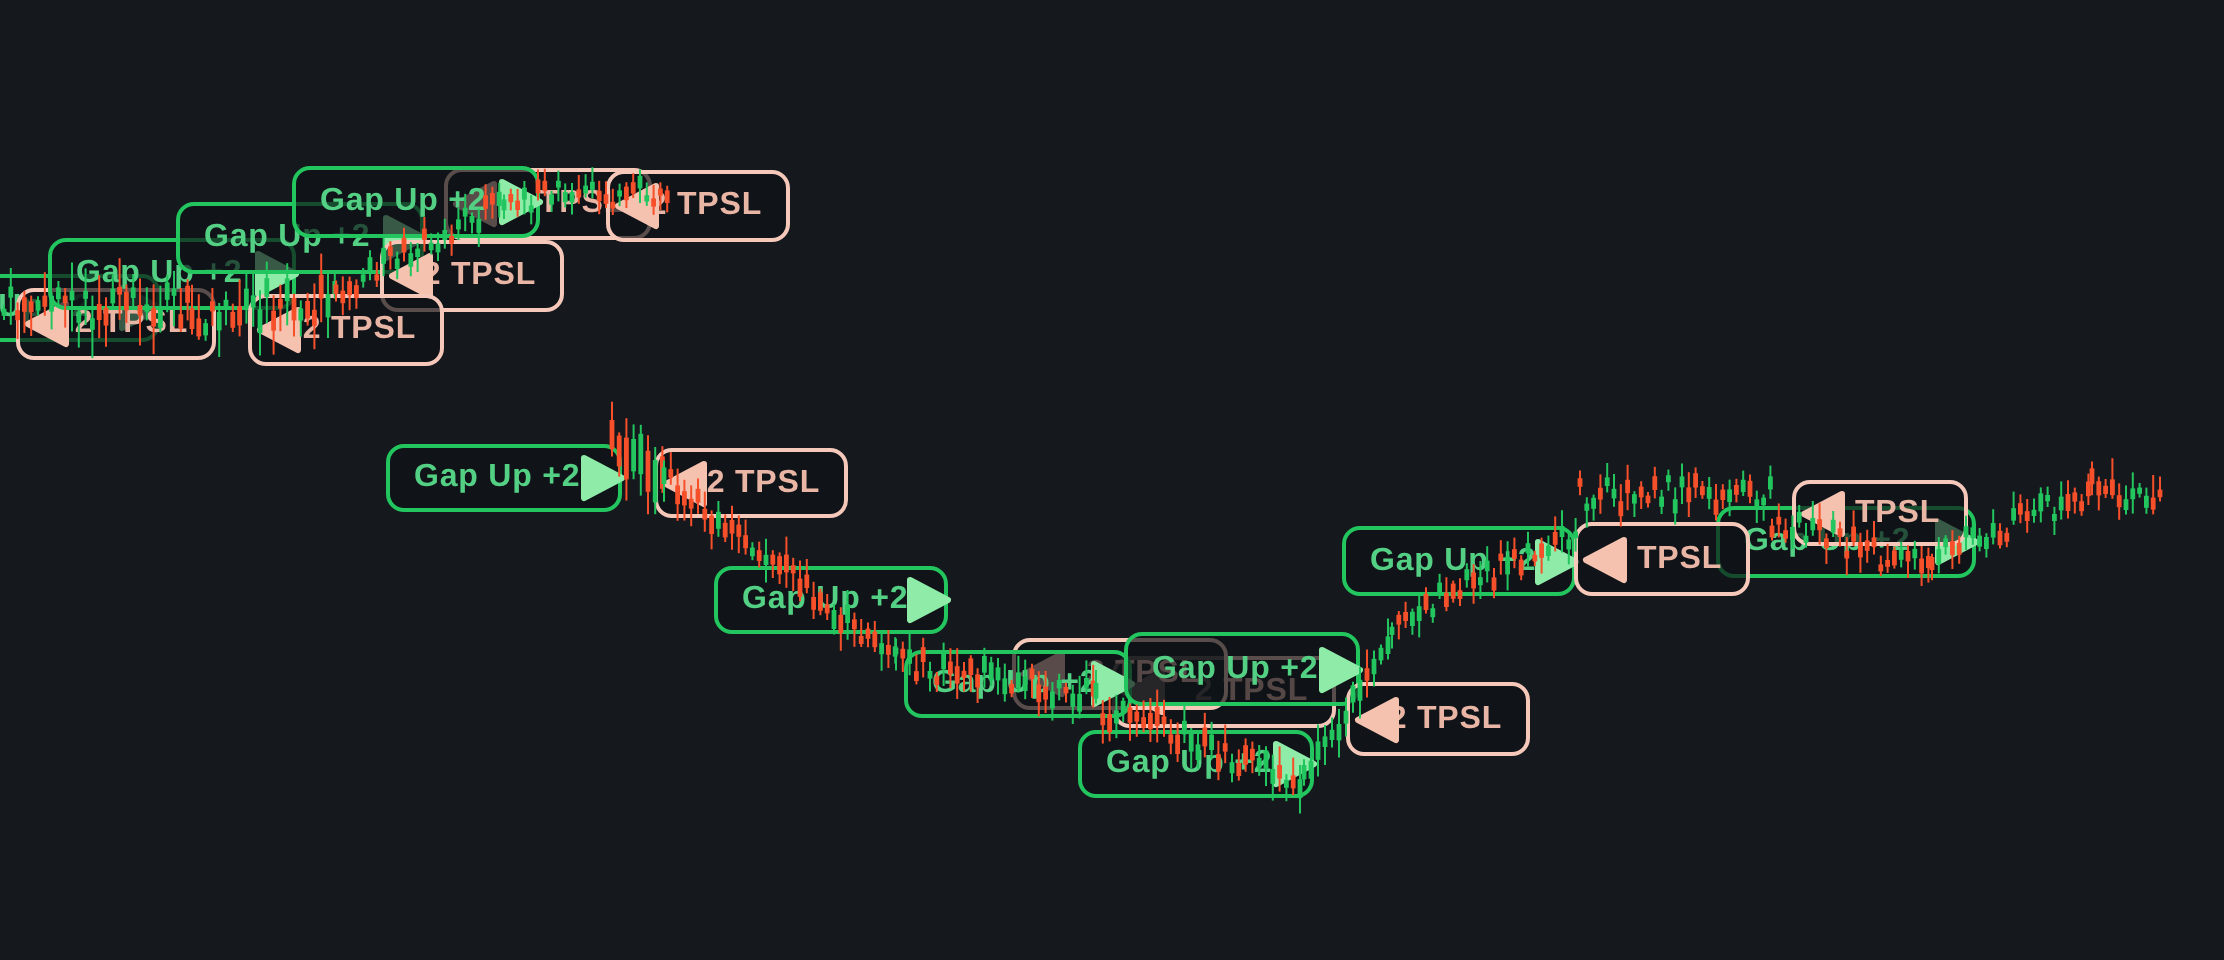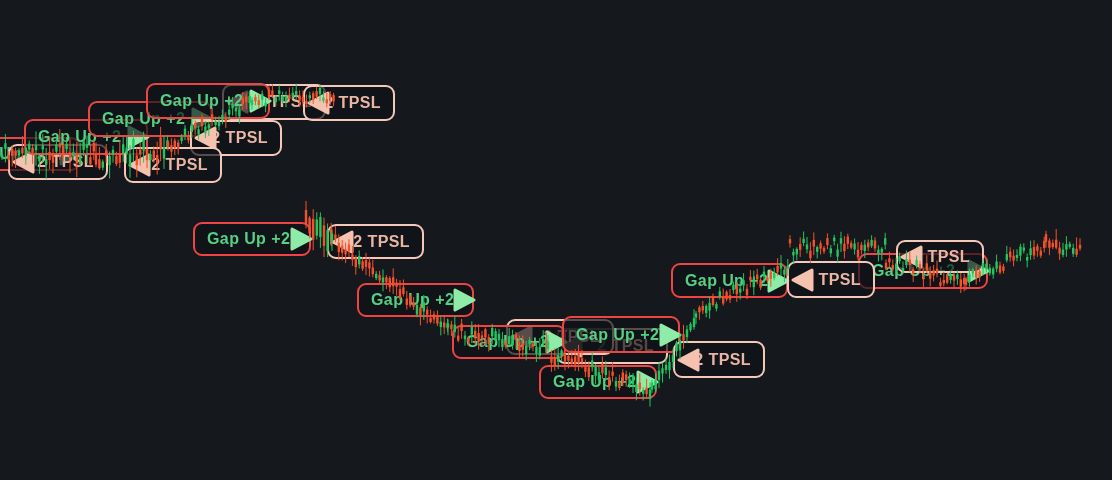--- a/index.html
+++ b/index.html
@@ -13,21 +13,21 @@
   #candle-layer{position:absolute;left:0;top:0;z-index:10;pointer-events:none;}
   .lbl{
     position:absolute;
     display:flex;align-items:center;
     box-sizing:border-box;
     border-radius:9px;
     font-weight:bold;font-size:16px;letter-spacing:.4px;
     white-space:nowrap;
   }
   .lbl.gap{
-    border:2px solid #ef4444;
+    border:2px solid #22c55e;
     color:#54d084;
     background:rgba(15,19,23,0.68);
     justify-content:flex-start;
     padding-left:12px;
   }
   .lbl.tpsl{
     border:2px solid #f5c8ba;
     color:#e9b5a5;
     background:rgba(15,19,23,0.68);
     justify-content:flex-end;

